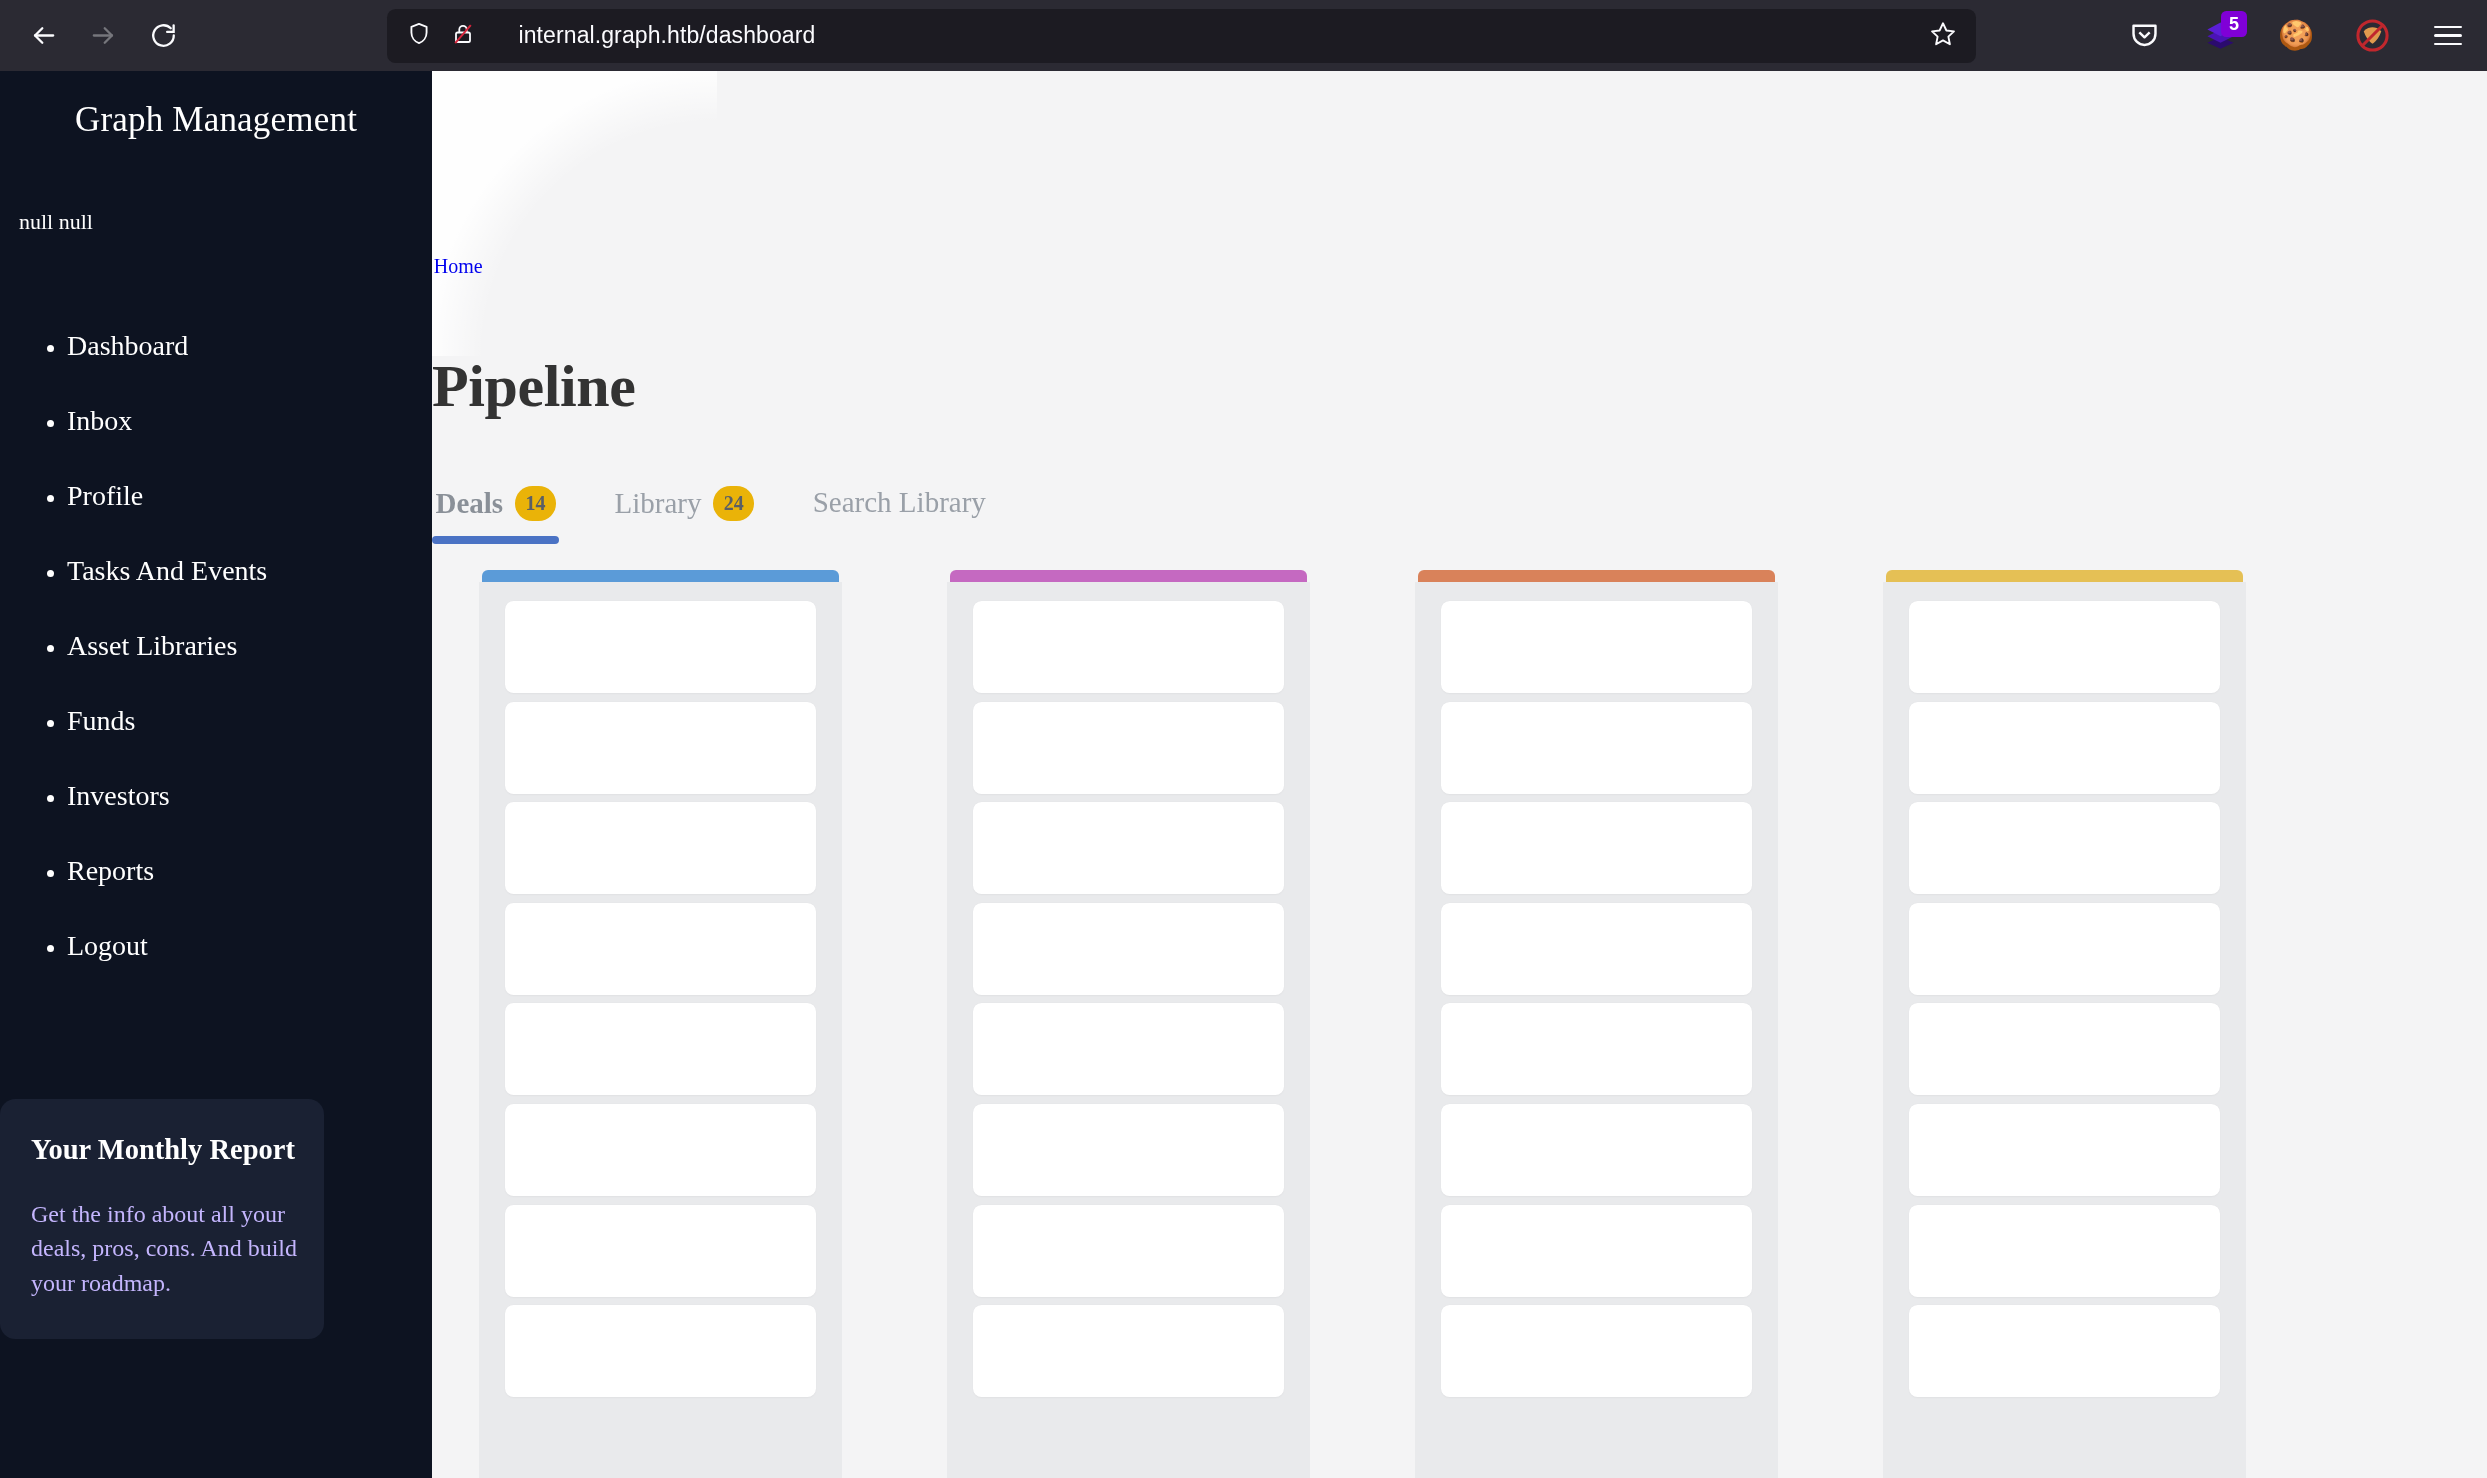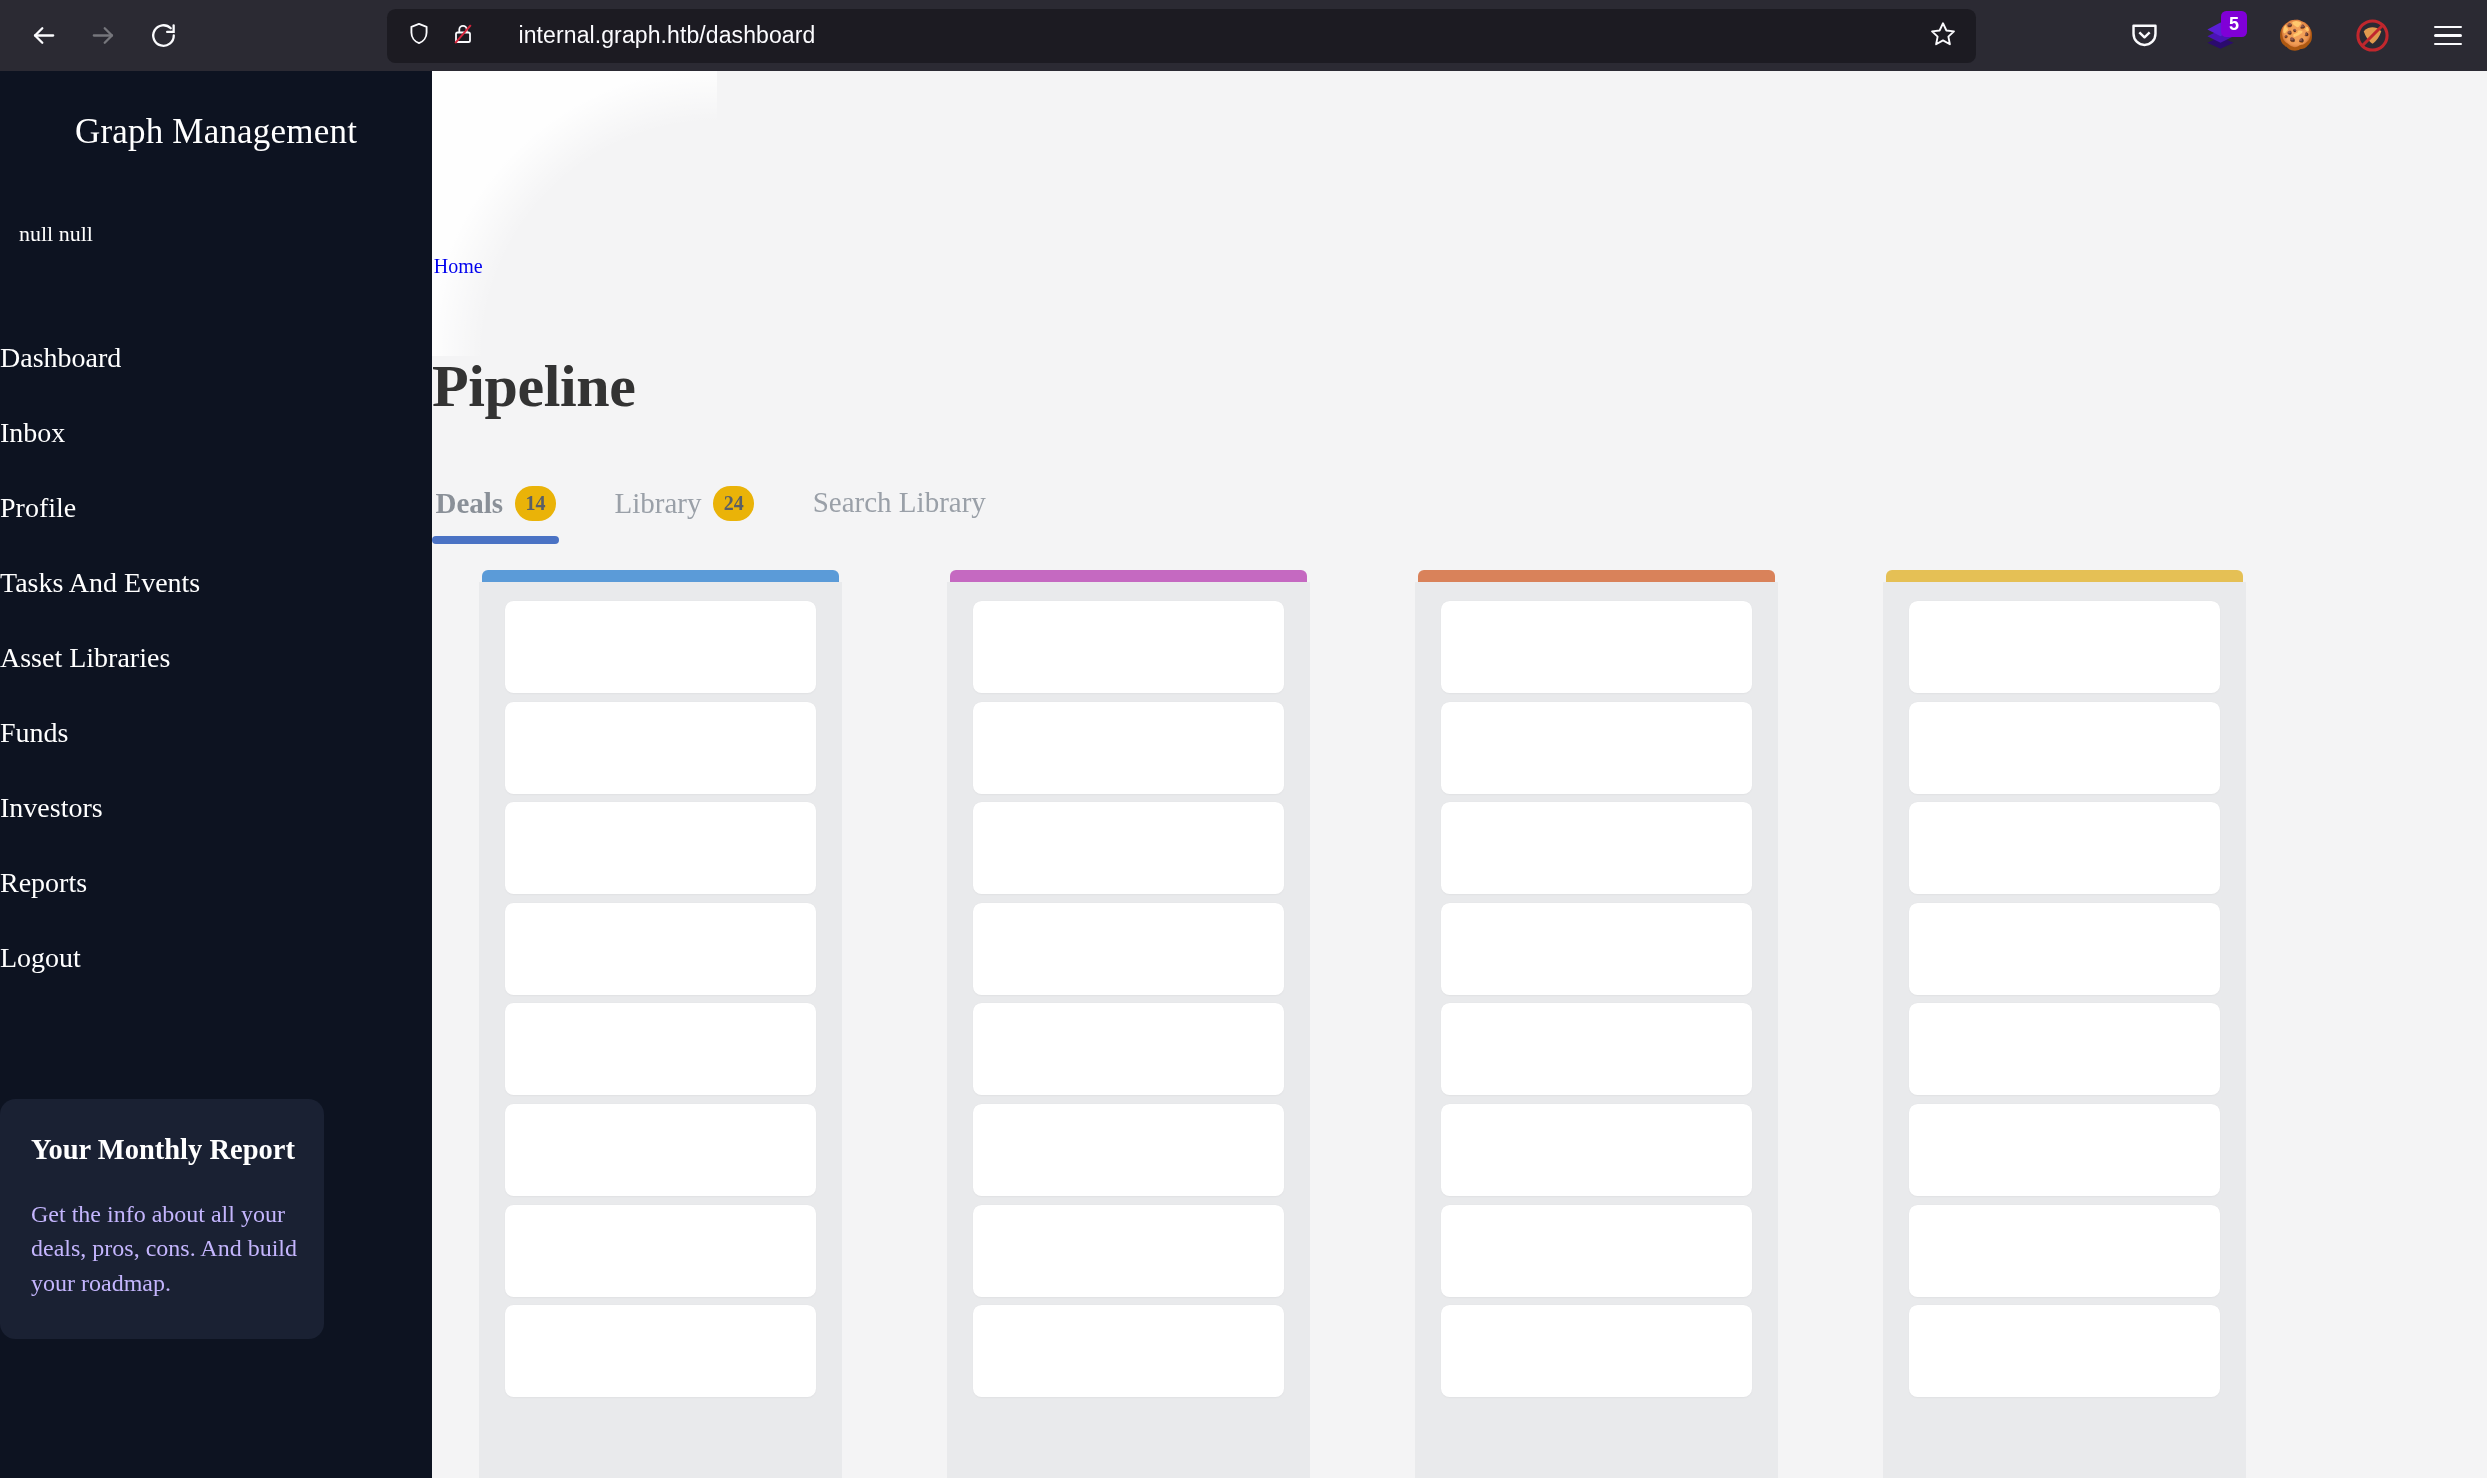--- a/index.html
+++ b/index.html
@@ -115,31 +115,32 @@
     height: 1408px;
     background: #0d1321;
     color: #ffffff;
     z-index: 5;
   }
   .brand {
     text-align: center;
     font-size: 35px;
     font-weight: normal;
     color: #ffffff;
-    padding-top: 41px;
+    padding-top: 29px;
     letter-spacing: 0.2px;
   }
   .user-name {
     font-size: 22px;
     color: #ffffff;
     padding-left: 19px;
     padding-top: 69px;
   }
   .nav-list {
     list-style: disc;
+    padding-left: 67px;
     margin-top: 97px;
   }
   .nav-list li {
     font-size: 28px;
     line-height: 1;
     margin-bottom: 47px;
     color: #ffffff;
   }
   .nav-list li::marker { font-size: 22.5px; }
   .nav-list li span { display: inline-block; }

